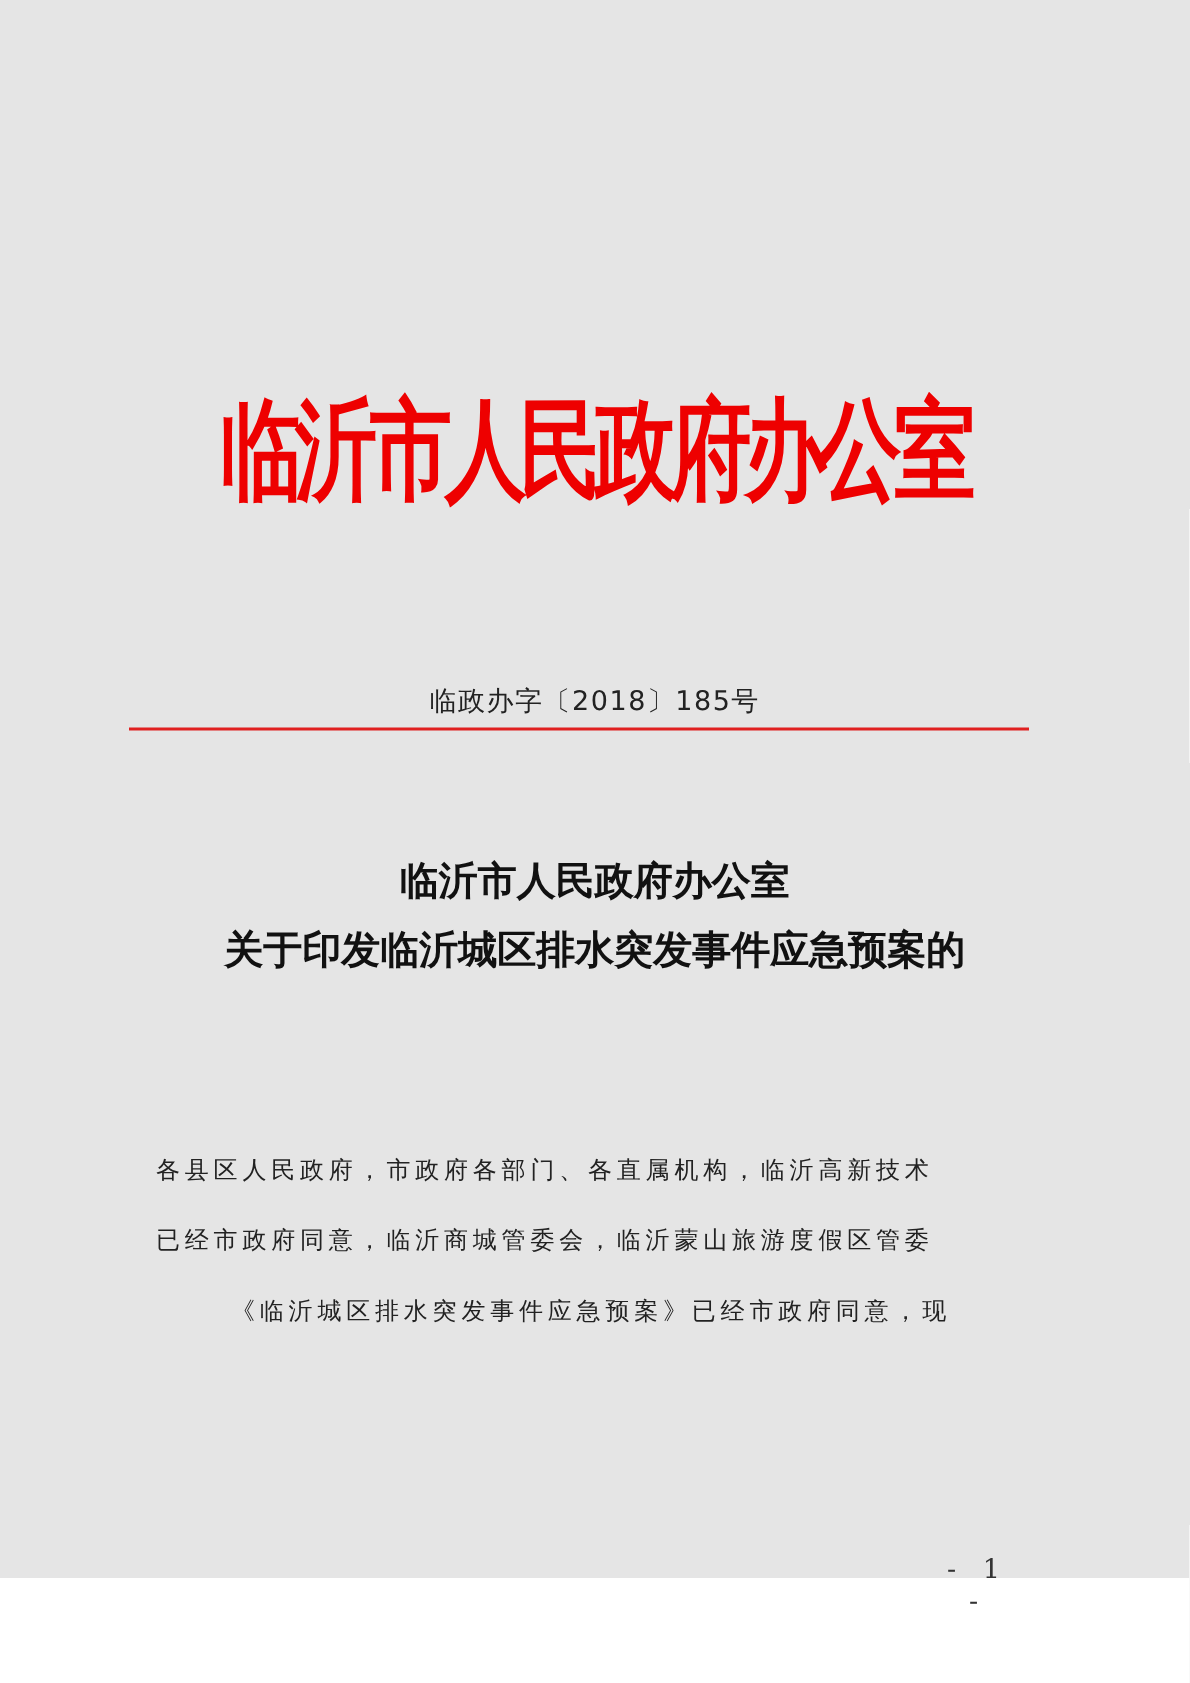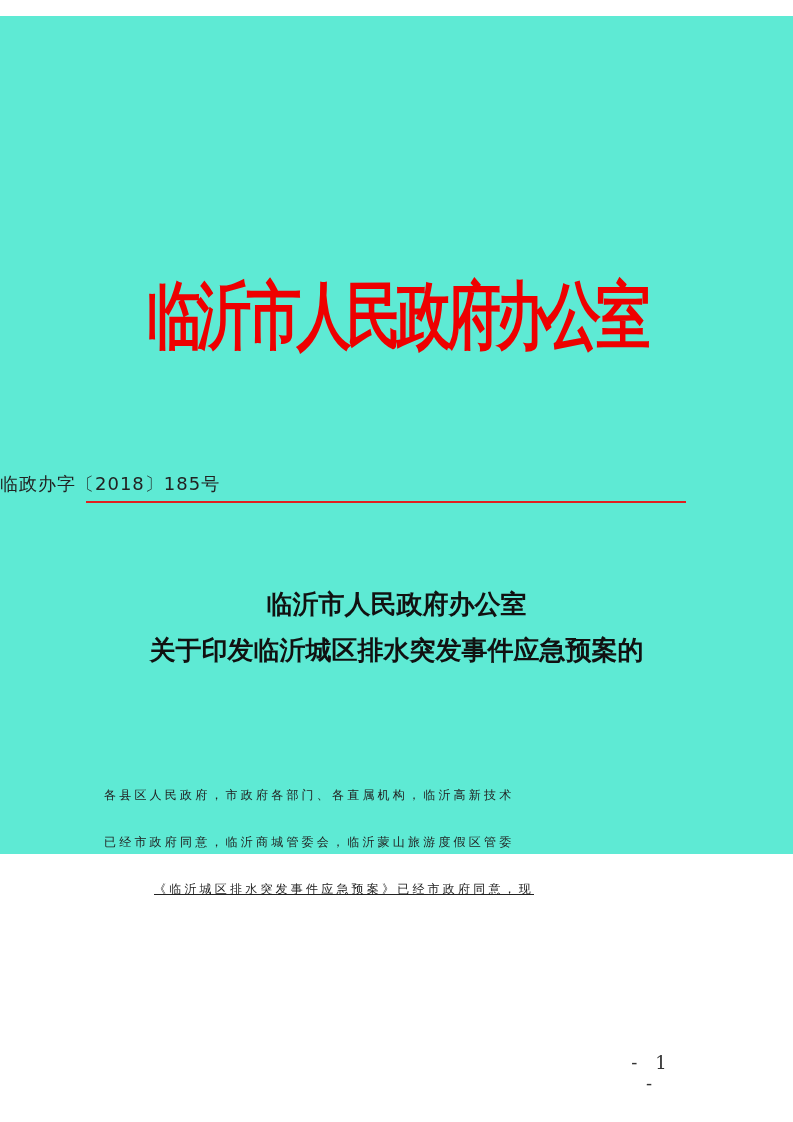--- a/index.html
+++ b/index.html
@@ -1,48 +1,48 @@
 <!DOCTYPE html>
 <html><head>
 <meta charset="utf-8">
 <style>
   html, body { margin: 0; padding: 0; background: #ffffff; }
   body { width: 793px; height: 1122px; position: relative; overflow: hidden; }
-  .page { position: absolute; left: 0; top: 0; width: 793px; height: 838px; background: #5eead4; margin-top: 16px; }
+  .page { position: absolute; left: 0; top: 0; width: 793px; height: 1052px; background: #e5e5e5; }
   .masthead {
     position: absolute; left: 0; width: 793px; top: 252px; text-align: center;
     font-family: "DejaVu Serif", "Liberation Serif", serif;
     font-size: 70px; font-weight: bold; color: #ee0000;
     letter-spacing: -6px; line-height: 96px;
     transform: scaleX(0.78) scaleY(1.05); transform-origin: center;
   }
   .docno {
-    position: absolute; left: 0; width: 793px; top: 455px; 
+    position: absolute; left: 0; width: 793px; top: 455px; text-align: center;
     font-family: "DejaVu Sans", "Liberation Sans", sans-serif;
     font-size: 18px; color: #222; line-height: 26px; letter-spacing: 1px;
   }
   .redline {
     position: absolute; left: 86px; width: 600px; top: 485px; height: 2px; background: #e02020;
   }
   .title {
     position: absolute; left: 0; width: 793px; text-align: center;
     font-family: "DejaVu Serif", "Liberation Serif", serif;
     font-size: 26px; font-weight: bold; color: #111; line-height: 48px;
   }
   .t1 { top: 564px; }
   .t2 { top: 610px; }
   .t3 { top: 658px; letter-spacing: 30px; text-indent: 30px; }
   .body-text {
     position: absolute; left: 104px; width: 590px;
     font-family: "DejaVu Sans", "Liberation Sans", sans-serif;
-    font-size: 12px; color: #222; line-height: 47px; letter-spacing: 3.2px;
+    font-size: 16px; color: #222; line-height: 47px; letter-spacing: 3.2px;
   }
   .line { display: block; white-space: nowrap; }
   .l1 { top: 756px; }
-  .indent { padding-left: 50px; text-decoration: underline; }
+  .indent { padding-left: 50px; }
   .pagenum {
     position: absolute; left: 622px; top: 1036px; width: 60px; text-align: center;
     font-family: "DejaVu Serif", "Liberation Serif", serif;
     font-size: 18px; color: #333; letter-spacing: 6px;
   }
 </style>
 </head>
 <body>
 
 <div class="page">

